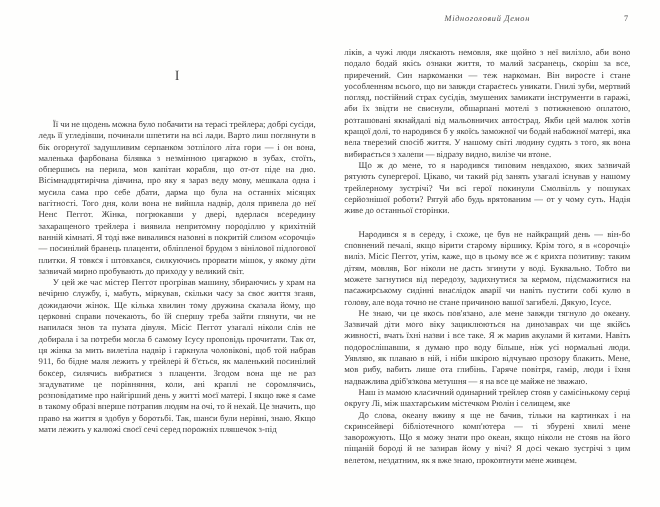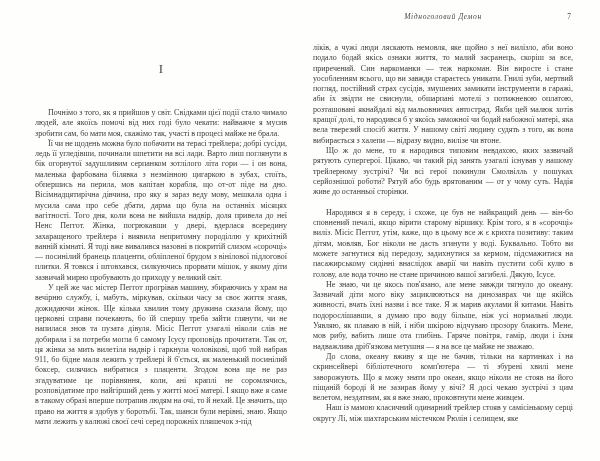--- a/index.html
+++ b/index.html
@@ -83,34 +83,33 @@
   }
 </style>
 </head>
 <body>
 
 <div class="spread">
 
   <div class="page left">
     <div class="chapter-number">I</div>
     <div class="body">
-        <p class="para indent" lang="uk">Почнімо з того, як я прийшов у світ. Свідками цієї події стало чимало людей, але якоїсь помочі від них годі було чекати: найважче я мусив зробити сам, бо мати моя, скажімо так, участі в процесі майже не брала.</p>
         <p class="para indent" lang="uk">Її чи не щодень можна було побачити на терасі трейлера; добрі сусіди, ледь її угледівши, починали шпетити на всі лади. Варто лиш поглянути в бік огорнутої задушливим серпанком зотлілого літа гори — і он вона, маленька фарбована білявка з незмінною цигаркою в зубах, стоїть, обпершись на перила, мов капітан корабля, що от-от піде на дно. Вісімнадцятирічна дівчина, про яку я зараз веду мову, мешкала одна і мусила сама про себе дбати, дарма що була на останніх місяцях вагітності. Того дня, коли вона не вийшла надвір, доля привела до неї Ненс Пеггот. Жінка, погрюкавши у двері, вдерлася всередину захаращеного трейлера і виявила непритомну породіллю у крихітній ванній кімнаті. Я тоді вже вивалився назовні в покритій слизом «сорочці» — посинілий бранець плаценти, обліпленої брудом з вінілової підлогової плитки. Я товкся і штовхався, силкуючись прорвати мішок, у якому діти зазвичай мирно пробувають до приходу у великий світ.</p>
         <p class="para indent" lang="uk">У цей же час містер Пеггот прогрівав машину, збираючись у храм на вечірню службу, і, мабуть, міркував, скільки часу за своє життя згаяв, дожидаючи жінок. Ще кілька хвилин тому дружина сказала йому, що церковні справи почекають, бо їй спершу треба зайти глянути, чи не напилася знов та пузата дівуля. Місіс Пеггот узагалі ніколи слів не добирала і за потреби могла б самому Ісусу проповідь прочитати. Так от, ця жінка за мить вилетіла надвір і гаркнула чоловікові, щоб той набрав 911, бо бідне маля лежить у трейлері й б'ється, як маленький посинілий боксер, силячись вибратися з плаценти. Згодом вона ще не раз згадуватиме це порівняння, коли, ані краплі не соромлячись, розповідатиме про найгірший день у житті моєї матері. І якщо вже я саме в такому образі вперше потрапив людям на очі, то й нехай. Це значить, що право на життя я здобув у боротьбі. Так, шанси були нерівні, знаю. Якщо мати лежить у калюжі своєї сечі серед порожніх пляшечок з-під</p>
       </div>
   </div>
 
   <div class="page right">
     <div class="running-head">
       <span class="title">Мідноголовий Демон</span>
       <span class="pagenum">7</span>
     </div>
     <div class="body">
         <p class="para" lang="uk">ліків, а чужі люди ляскають немовля, яке щойно з неї вилізло, аби воно подало бодай якісь ознаки життя, то малий засранець, скоріш за все, приречений. Син наркоманки — теж наркоман. Він виросте і стане уособленням всього, що ви завжди стараєтесь уникати. Гнилі зуби, мертвий погляд, постійний страх сусідів, змушених замикати інструменти в гаражі, аби їх звідти не свиснули, обшарпані мотелі з потижневою оплатою, розташовані якнайдалі від мальовничих автострад. Якби цей малюк хотів кращої долі, то народився б у якоїсь заможної чи бодай набожної матері, яка вела тверезий спосіб життя. У нашому світі людину судять з того, як вона вибирається з халепи — відразу видно, вилізе чи втоне.</p>
         <p class="para indent" lang="uk">Що ж до мене, то я народився типовим невдахою, яких зазвичай рятують супергерої. Цікаво, чи такий рід занять узагалі існував у нашому трейлерному зустрічі? Чи всі герої покинули Смолвілль у пошуках серйознішої роботи? Рятуй або будь врятованим — от у чому суть. Надія живе до останньої сторінки.</p>
         <p class="para indent section-break" lang="uk">Народився я в середу, і схоже, це був не найкращий день — він-бо сповнений печалі, якщо вірити старому віршику. Крім того, я в «сорочці» виліз. Місіс Пеггот, утім, каже, що в цьому все ж є крихта позитиву: таким дітям, мовляв, Бог ніколи не дасть згинути у воді. Буквально. Тобто ви можете загнутися від передозу, задихнутися за кермом, підсмажитися на пасажирському сидінні внаслідок аварії чи навіть пустити собі кулю в голову, але вода точно не стане причиною вашої загибелі. Дякую, Ісусе.</p>
         <p class="para indent" lang="uk">Не знаю, чи це якось пов'язано, але мене завжди тягнуло до океану. Зазвичай діти мого віку зациклюються на динозаврах чи ще якійсь живності, вчать їхні назви і все таке. Я ж марив акулами й китами. Навіть подорослішавши, я думаю про воду більше, ніж усі нормальні люди. Уявляю, як плаваю в ній, і ніби шкірою відчуваю прозору блакить. Мене, мов рибу, вабить лише ота глибінь. Гаряче повітря, гамір, люди і їхня надважлива дріб'язкова метушня — я на все це майже не зважаю.</p>
+        <p class="para indent" lang="uk">Наш із мамою класичний одинарний трейлер стояв у самісінькому серці округу Лі, між шахтарським містечком Рюлін і селищем, яке</p>
         <p class="para indent" lang="uk">До слова, океану вживу я ще не бачив, тільки на картинках і на скринсейвері бібліотечного комп'ютера — ті збурені хвилі мене заворожують. Що я можу знати про океан, якщо ніколи не стояв на його піщаній бороді й не зазирав йому у вічі? Я досі чекаю зустрічі з цим велетом, нездатним, як я вже знаю, проковтнути мене живцем.</p>
-        <p class="para indent" lang="uk">Наш із мамою класичний одинарний трейлер стояв у самісінькому серці округу Лі, між шахтарським містечком Рюлін і селищем, яке</p>
       </div>
   </div>
 
 </div>
 
 </body></html>

